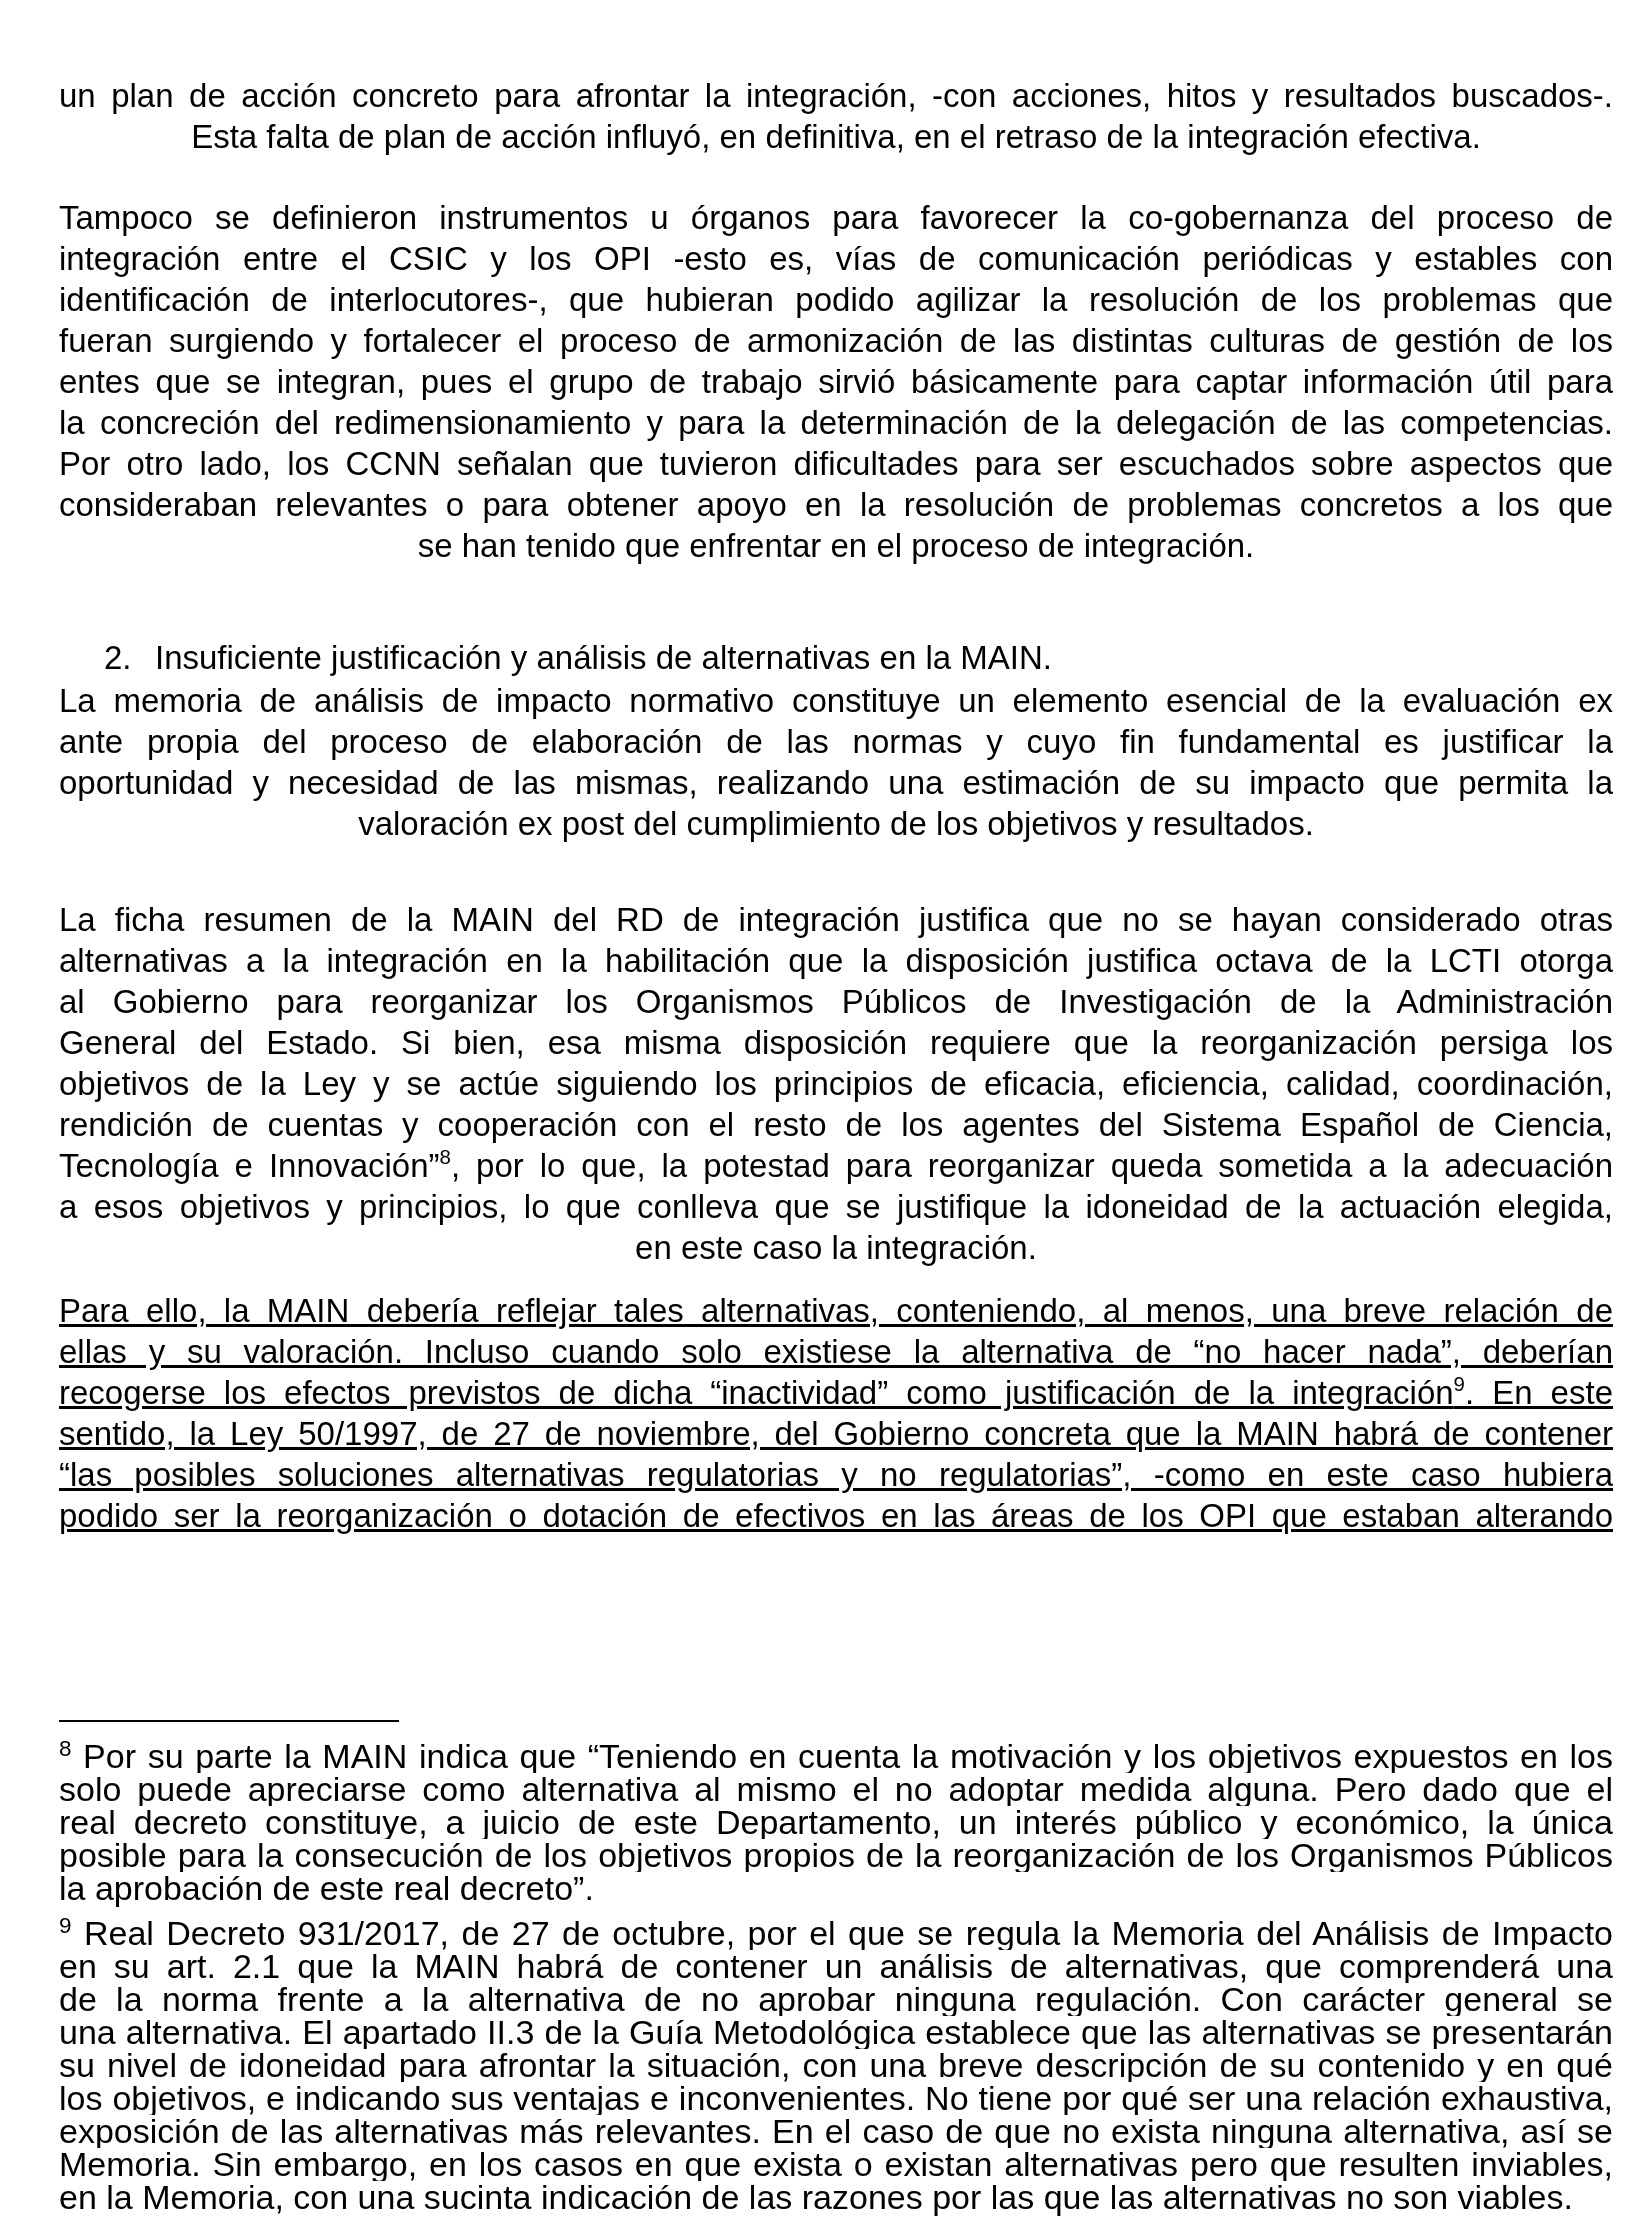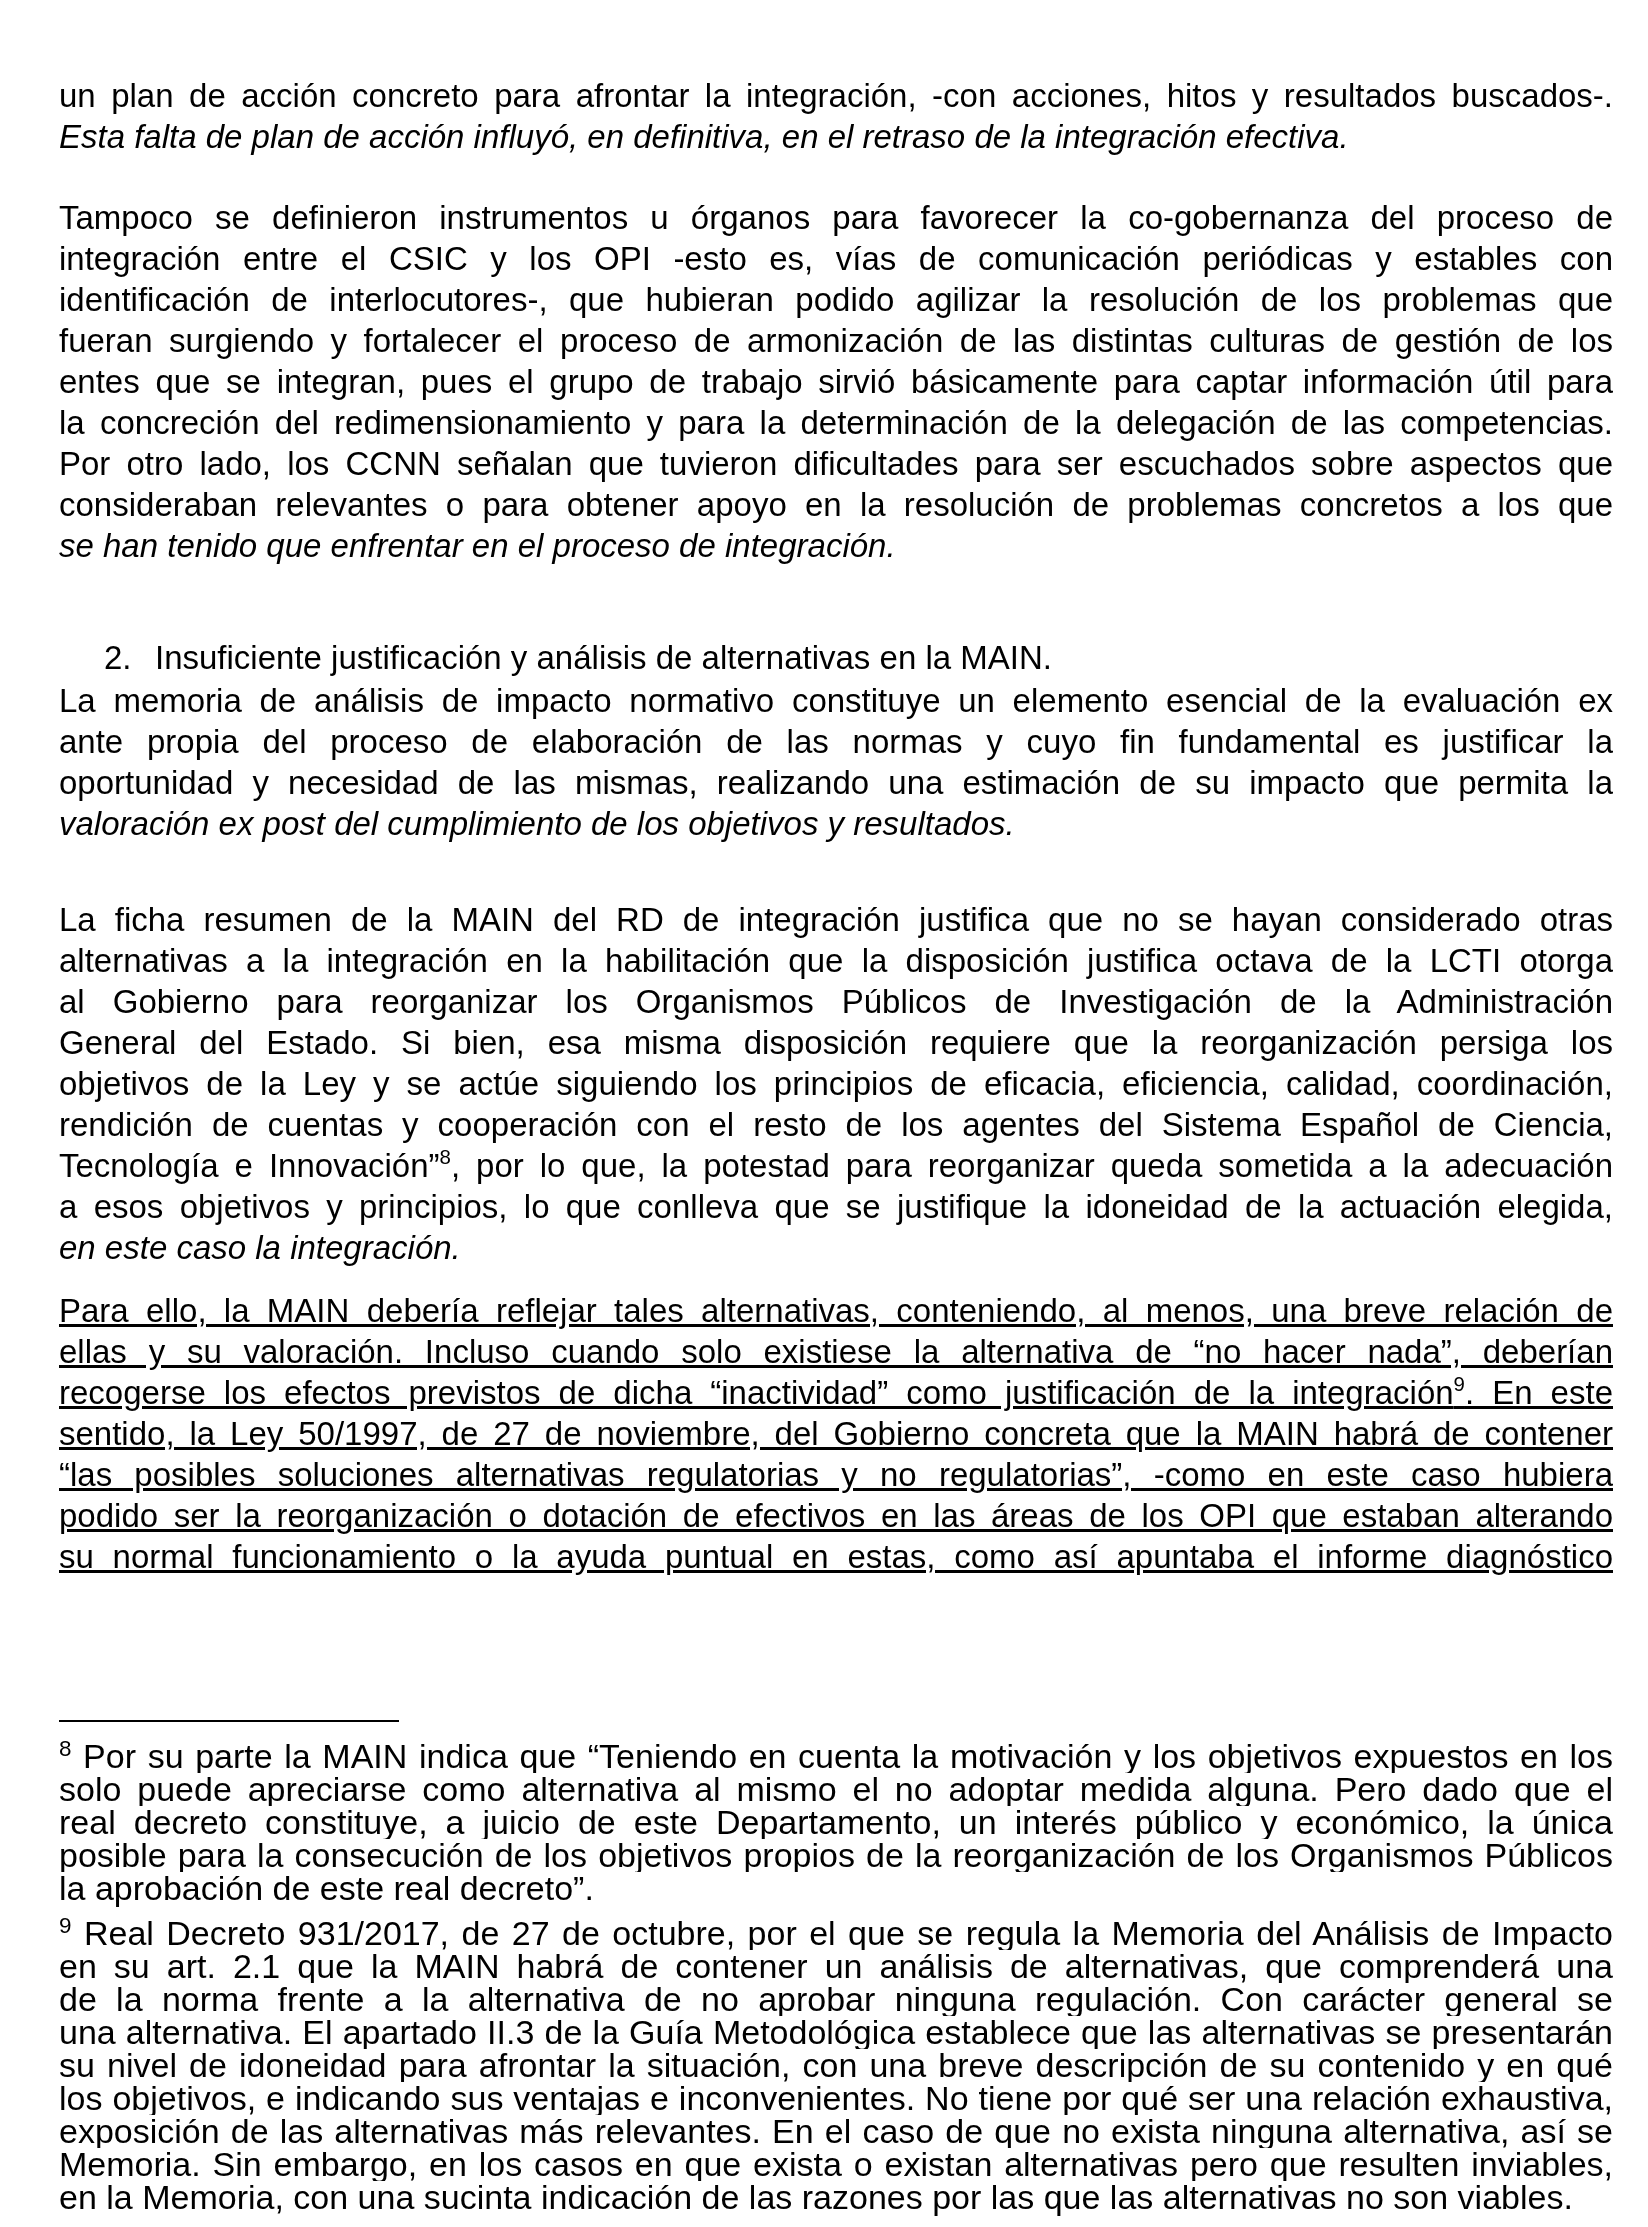--- a/index.html
+++ b/index.html
@@ -1,21 +1,21 @@
 <!DOCTYPE html>
 <html style="font-size:13px"><head>
 <meta charset="utf-8">
 <style>
   html, body { margin: 0; padding: 0; background: #ffffff; }
   body { width: 1649px; height: 2227px; position: relative; overflow: hidden; color: #000000; font-family: "Liberation Sans", sans-serif; }
   .page { position: absolute; left: 0; top: 0; width: 1649px; height: 1928px; }
   .body-text { position: absolute; left: 59px; width: 1554px; font-size: 33px; line-height: 41px; }
   .line { display: block; height: 41px; white-space: nowrap; }
   .line.j { text-align: justify; text-align-last: justify; white-space: normal; overflow: hidden; }
-  .line.l { text-align: left; font-style: italic; }
+  .line.l { text-align: center; }
   .heading { position: absolute; left: 104px; font-size: 33px; line-height: 41px; white-space: nowrap; }
   .heading .num { display: inline-block; width: 51px; }
   .sep { position: absolute; left: 59px; top: 1720px; width: 340px; height: 1.6px; background: #000; }
   .fn-block { position: absolute; left: 59px; width: 1554px; font-size: 34px; line-height: 33px; }
   .fn-line { display: block; height: 33px; white-space: nowrap; }
   .fn-line.j { text-align: justify; text-align-last: justify; white-space: normal; overflow: hidden; }
   .fn-line.l { text-align: left; }
   sup { font-size: 0.62em; line-height: 0; vertical-align: 0.62em; }
   .fn-sup { font-size: 0.66em; line-height: 0; vertical-align: 0.55em; }
 </style>
@@ -64,21 +64,20 @@
     <span class="line l">en este caso la integración.</span>
   </div>
 
   <div class="body-text" style="top:1290px;text-decoration:underline;">
     <span class="line j">Para ello, la MAIN debería reflejar tales alternativas, conteniendo, al menos, una breve relación de</span>
     <span class="line j">ellas y su valoración. Incluso cuando solo existiese la alternativa de “no hacer nada”, deberían</span>
     <span class="line j"><span>recogerse los efectos previstos de dicha “inactividad” como justificación de la integración</span><sup>9</sup><span>. En este</span></span>
     <span class="line j">sentido, la Ley 50/1997, de 27 de noviembre, del Gobierno concreta que la MAIN habrá de contener</span>
     <span class="line j">“las posibles soluciones alternativas regulatorias y no regulatorias”, -como en este caso hubiera</span>
     <span class="line j">podido ser la reorganización o dotación de efectivos en las áreas de los OPI que estaban alterando</span>
-    <span class="line j">su normal funcionamiento o la ayuda puntual en estas, como así apuntaba el informe diagnóstico</span>
   </div>
 
   <div class="sep"></div>
 
   <div class="fn-block" style="top:1740px;">
     <span class="fn-line j"><span class="fn-sup">8</span> <span>Por su parte la MAIN indica que “Teniendo en cuenta la motivación y los objetivos expuestos en los apartados anteriores,</span></span>
     <span class="fn-line j">solo puede apreciarse como alternativa al mismo el no adoptar medida alguna. Pero dado que el objeto del proyecto de</span>
     <span class="fn-line j">real decreto constituye, a juicio de este Departamento, un interés público y económico, la única herramienta jurídica</span>
     <span class="fn-line j">posible para la consecución de los objetivos propios de la reorganización de los Organismos Públicos de Investigación es</span>
     <span class="fn-line l">la aprobación de este real decreto”.</span>

